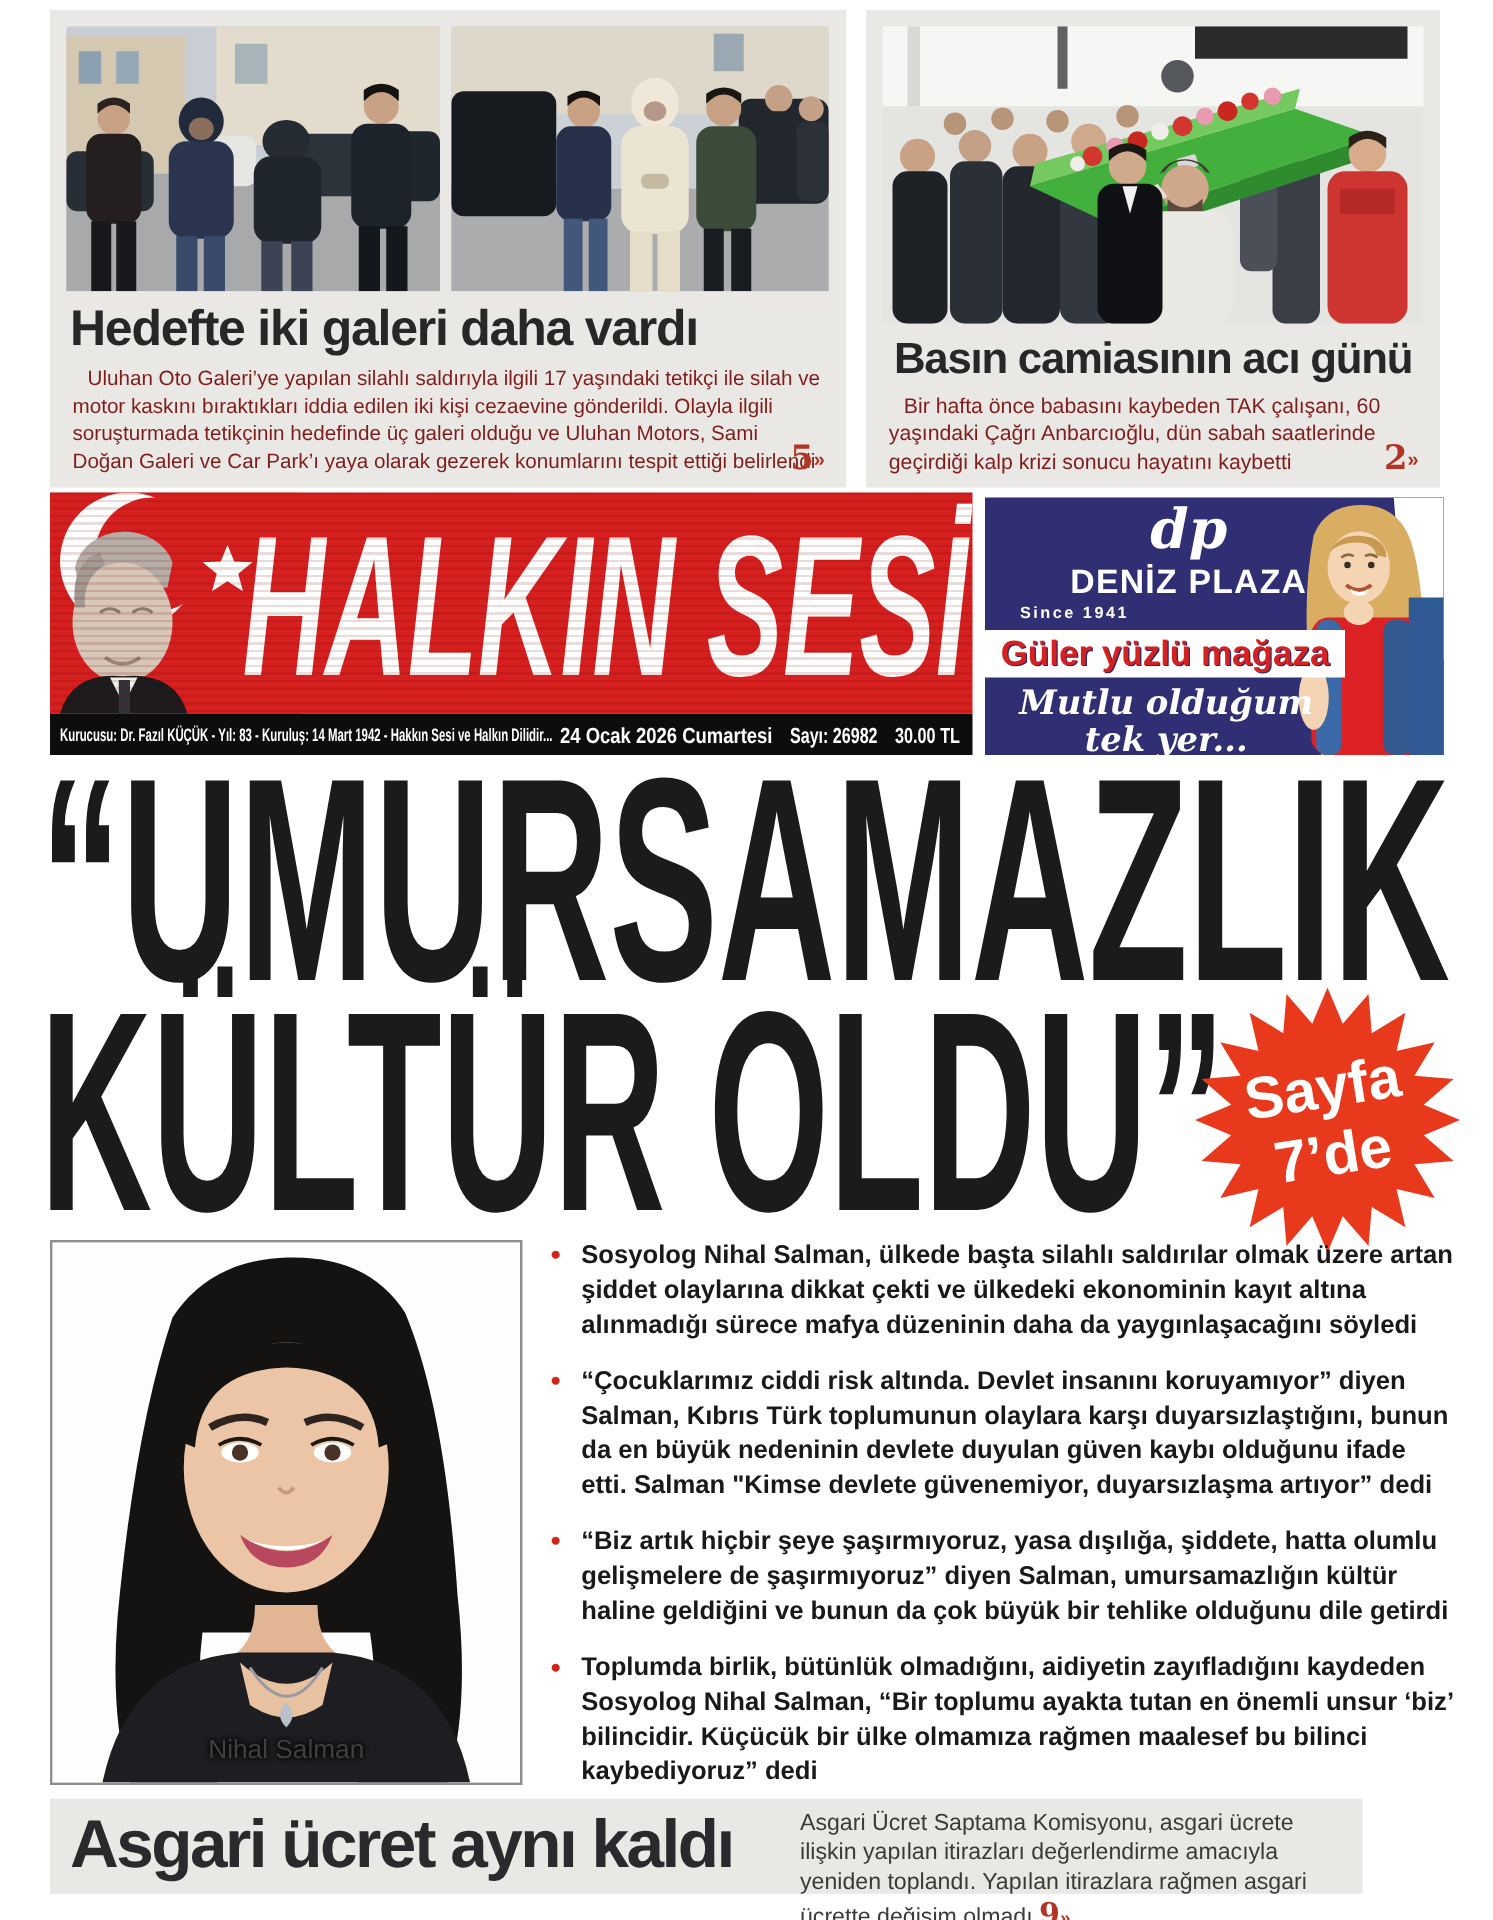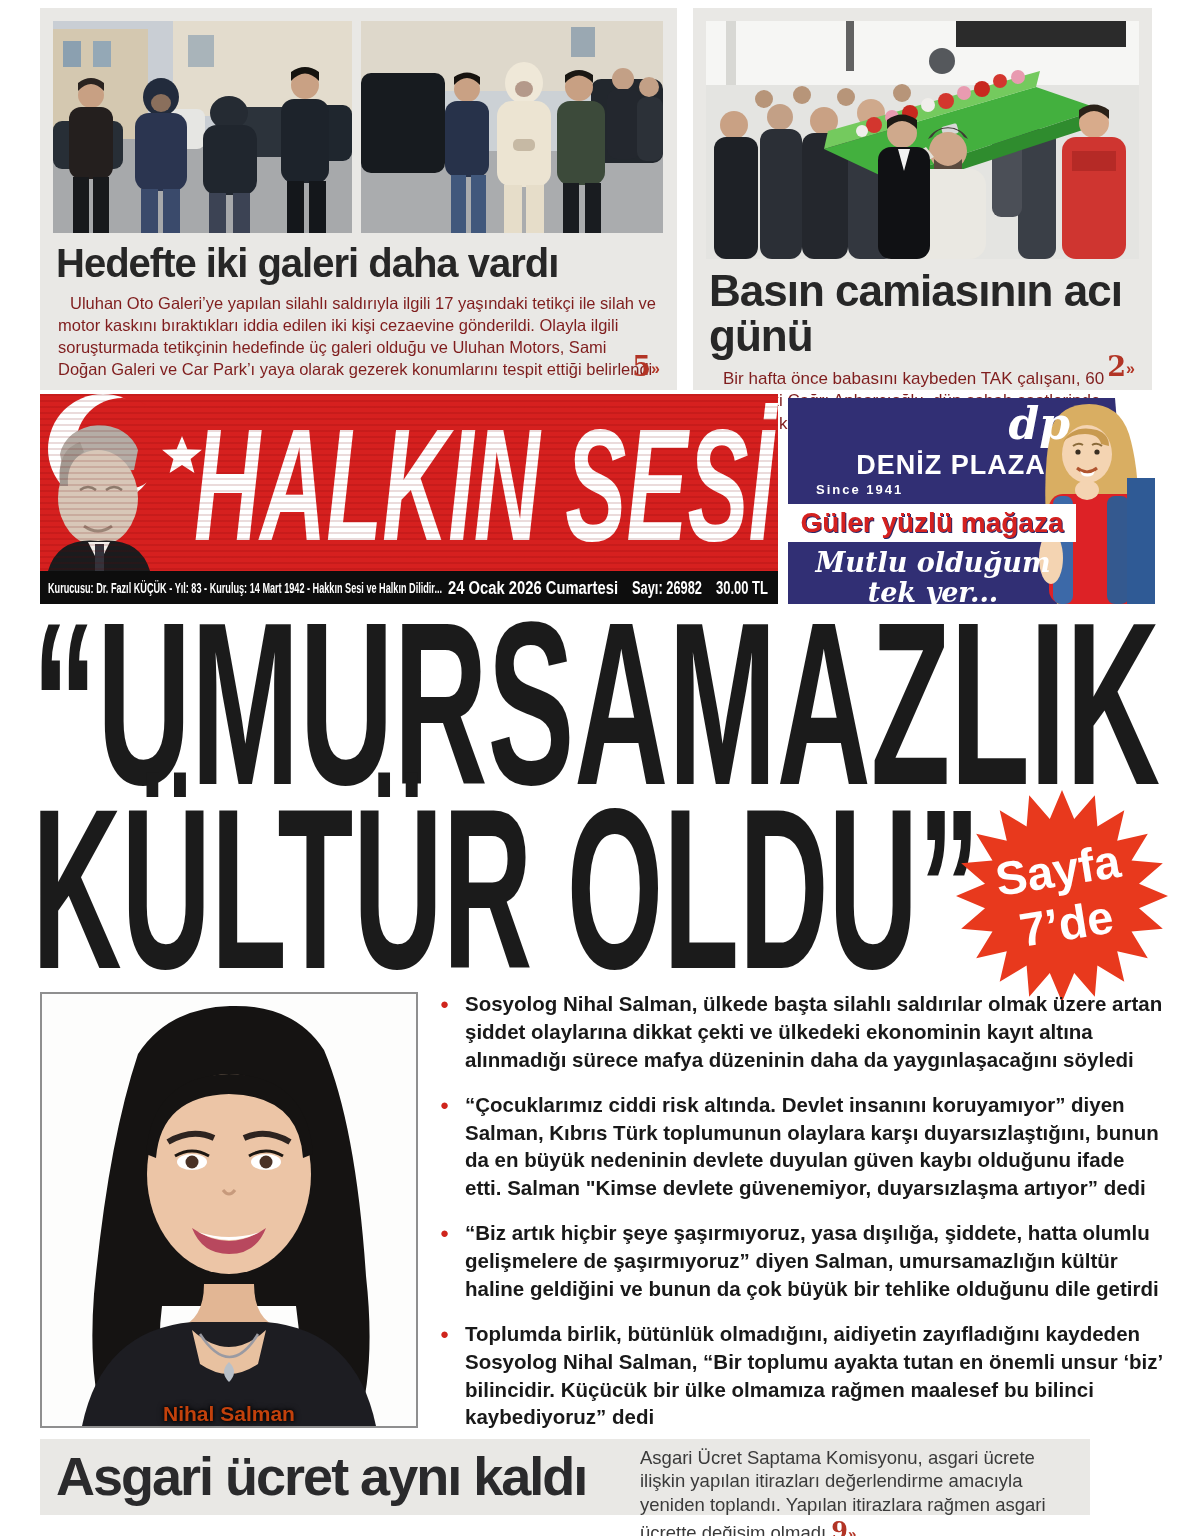--- a/index.html
+++ b/index.html
@@ -11,21 +11,21 @@
   .panel { position:absolute; background:#e9e8e5; }
 
   
   .photo-row { display:flex; gap:9px; padding:13px 13px 0 13px; }
   .photo-row svg { display:block; }
   .art-head {
     font-weight:bold; color:#272727; letter-spacing:-1px;
     padding:10px 16px 0 16px; line-height:1.02;
   }
   .tl .art-head { font-size:40px; }
-  .tr .art-head { font-size:44px; }
+  .tr .art-head { font-size:35px;text-align:center; }
   .art-body {
     color:#7f1d1d; padding:9px 18px 0 18px; line-height:1.33; text-indent:12px;
   }
   .tl .art-body { font-size:16.5px; }
   .tr .art-body { font-size:17px; }
   .pref { position:absolute; right:18px; bottom:8px; color:#b23425; white-space:nowrap; }
   .pref .num { font-family:"DejaVu Serif", serif; font-weight:bold; font-size:27px; }
   .pref .arr { font-weight:bold; font-size:16px; letter-spacing:-1px; vertical-align:2px; }
 
   
@@ -36,21 +36,21 @@
   .banner .flagportrait { position:absolute; left:0; top:0; }
   .banner .title-svg { position:absolute; left:152px; top:0; }
   .infobar { position:relative; height:33px; background:#0d0d0d; display:flex;
     align-items:center; justify-content:space-between; padding:0 6px; }
   .infobar .right-grp { display:flex; gap:8px; align-items:center; }
 
   
   .advert { position:absolute; left:788px; top:398px; width:367px; height:206px;
     background:#312f74; overflow:hidden; }
   .advert .girl { position:absolute; right:0; top:0; }
-  .ad-logo { position:absolute; left:72px; top:4px; width:210px; text-align:right;
+  .ad-logo { position:absolute; left:58px; top:4px; width:210px; text-align:center;
     color:#fff; font-weight:bold; font-size:44px; font-family:"DejaVu Serif", serif; font-style:italic; line-height:1; }
   .ad-store { position:absolute; left:28px; top:52px; width:270px; text-align:center;
     color:#fff; font-weight:bold; font-size:27px; letter-spacing:1px; }
   .ad-since { position:absolute; left:28px; top:84px; width:270px; text-align:left;
     color:#fff; font-weight:bold; font-size:13px; letter-spacing:2px; }
   .ad-band { position:absolute; left:0; top:106px; width:288px; height:38px; background:#ffffff;
     display:flex; align-items:center; justify-content:center; }
   .ad-band span { color:#d5211f; font-weight:bold; font-size:28px; letter-spacing:0px;
     text-shadow:1px 1px 0 #2c2a6b; }
   .ad-tag2 { position:absolute; left:10px; top:150px; width:270px; text-align:center;
@@ -60,22 +60,22 @@
   
   .hl-svg { position:absolute; left:28px; }
 
   .starburst { position:absolute; left:950px; top:788px; width:224px; height:216px; }
   .starburst text { font-family:"Liberation Sans", sans-serif; font-weight:bold; fill:#fff; }
 
   
   .portrait-box { position:absolute; left:40px; top:992px; width:378px; height:436px;
     background:#fff; border:2px solid #8f8f8f; }
   .portrait-box svg { display:block; }
-  .portrait-cap { position:absolute; left:0; right:0; bottom:0; text-align:center;
-    color:#c2410c; font-weight:bold; font-size:21px; text-shadow:0 0 6px #000, 0 0 3px #000; }
+  .portrait-cap { position:absolute; left:0; right:0; bottom:14px; text-align:center;
+    color:#404040; font-weight:normal; font-size:21px; text-shadow:0 0 6px #000, 0 0 3px #000; }
   .bullets { position:absolute; left:440px; top:990px; width:726px; }
   .bullets p { position:relative; padding-left:25px; font-weight:bold; font-size:20.5px;
     line-height:1.36; color:#191919; margin-bottom:17px; }
   .bullets p .dot { position:absolute; left:0; top:4px; color:#cf241c; font-size:15px; }
 
   
   .bottom-strip { position:absolute; left:40px; top:1439px; width:1050px; height:76px;
     background:#e9e8e5;padding-left:35px; }
   .bottom-head { position:absolute; left:16px; top:50%; transform:translateY(-52%);
     font-weight:bold; font-size:54px; letter-spacing:-2px; color:#2a2a2c; white-space:nowrap; }

